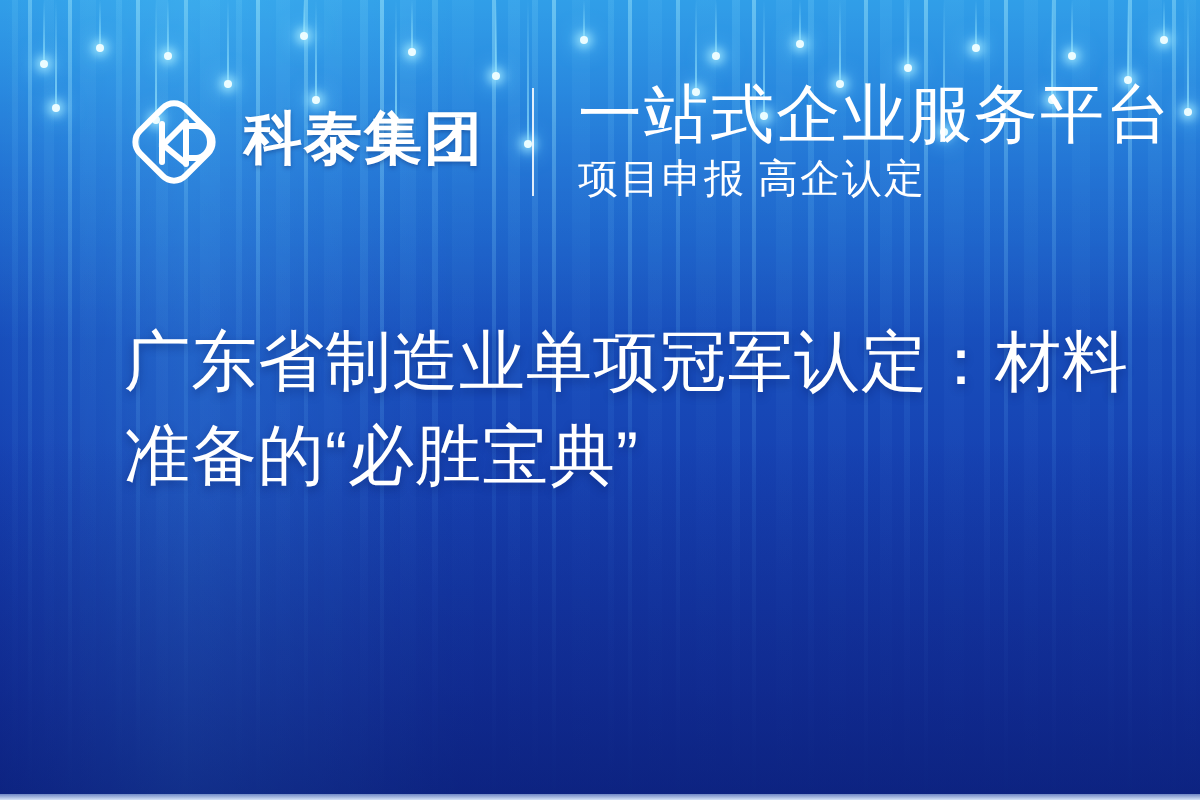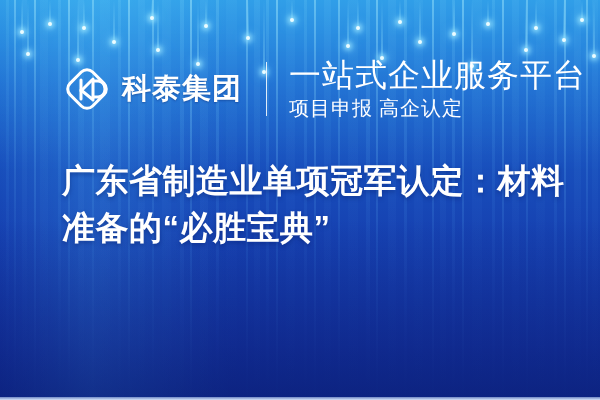--- a/index.html
+++ b/index.html
@@ -92,21 +92,21 @@
     margin-left: -2px;
     border-radius: 50%;
     background: #e9fbff;
     box-shadow: 0 0 5px 2px rgba(150,225,255,0.85), 0 0 10px 4px rgba(90,190,255,0.45);
   }
 
   
   .header {
     position: absolute;
     left: 62px;
-    top: 56px;
+    top: 38px;
     display: flex;
     align-items: center;
     height: 66px;
   }
   .logo-block {
     display: flex;
     align-items: center;
   }
   .logo-mark {
     width: 50px;
@@ -180,21 +180,21 @@
   }
 
   
   .headline {
     position: absolute;
     left: 62px;
     top: 158px;
     width: 510px;
     color: #ffffff;
     font-size: 33px;
-    font-weight: 700;
+    font-weight: 400;
     line-height: 1.42;
     letter-spacing: 0.5px;
     text-shadow: 0 2px 4px rgba(6,24,95,0.40);
   }
 </style>
 </head>
 <body>
 
 <div id="banner">
 

